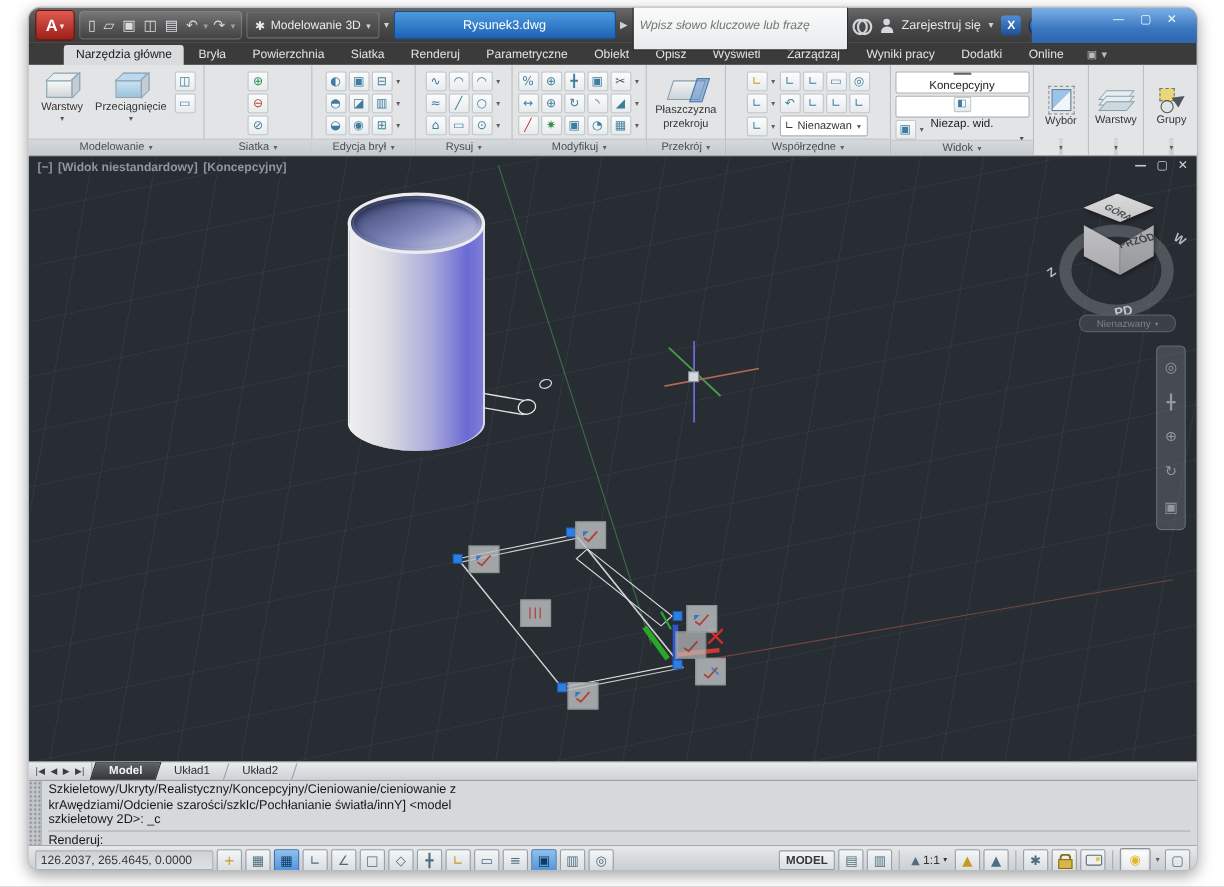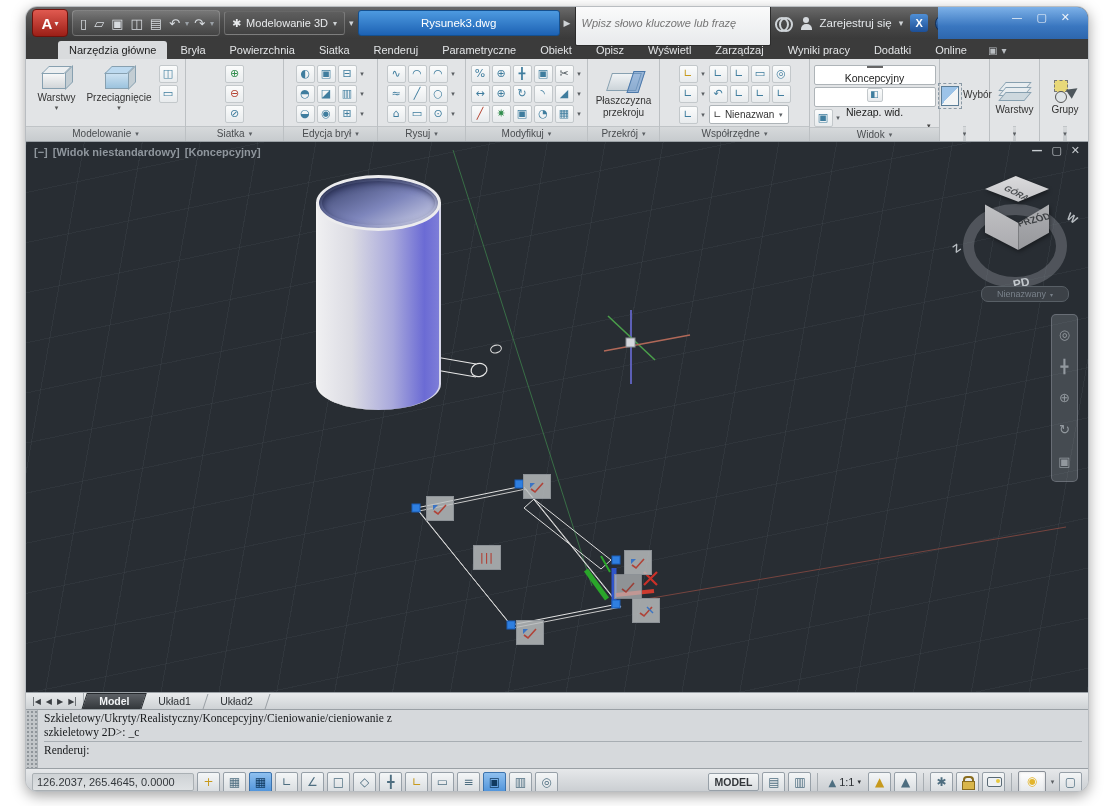--- a/index.html
+++ b/index.html
@@ -159,21 +159,21 @@
   .lt-nav{display:flex;gap:1px;padding:0 4px;border-right:1px solid #aab0b4;height:100%;align-items:center;}
   .lt-nav span{font-size:8px;color:#3a3e42;padding:0 2px;}
   .lt-tab{padding:1px 14px 2px;color:#2e3236;position:relative;transform:skewX(-18deg);border-right:1px solid #9aa0a5;}
   .lt-tab>span{display:inline-block;transform:skewX(18deg);}
   .lt-tab.active{background:linear-gradient(#5d6166,#33373b);color:#f2f4f6;font-weight:bold;border:1px solid #24282c;}
 
   
   .cmd{height:58px;background:#d6d9dc;border-top:1px solid #9aa0a5;display:flex;position:relative;}
   .cmd-grab{width:11px;background:#c2c6c9 radial-gradient(circle,#8f959a 1px,transparent 1.2px);
     background-size:4px 4px;border-right:1px solid #aab0b4;}
-  .cmd-text{flex:1;font-family:Liberation Serif, serif;font-size:11.5px;color:#16181a;
+  .cmd-text{flex:1;font-family:Liberation Sans, sans-serif;font-size:11.5px;color:#16181a;
     padding:2px 6px;line-height:13.5px;}
   .cmd-prompt{border-top:1px solid #a8aeb3;margin-top:2px;padding-top:2px;}
 
   
   .statusbar{height:26px;background:linear-gradient(#e6e8ea,#c6cace);border-top:1px solid #9aa0a5;
     display:flex;align-items:center;padding:0 6px;gap:3px;}
   .coords{font-size:11px;color:#33373b;background:linear-gradient(#ced2d5,#dfe2e4);border:1px solid #aab0b4;
     padding:2px 8px 2px 4px;border-radius:2px;min-width:148px;}
   .stgl{width:21px;height:19px;border:1px solid #97a0a8;border-radius:2px;background:linear-gradient(#f4f6f7,#d9dde0);
     color:#4e6e80;font-size:12px;line-height:18px;text-align:center;font-family:"DejaVu Sans",sans-serif;}
@@ -465,21 +465,21 @@
           </div>
         </div>
       </div>
       <div class="panel-label">
         <span>Widok</span>
         <span class="pl-caret glyph">▾</span>
       </div>
     </div>
 
     <div class="panel collapsed" style="width:50px">
-      <div class="panel-body" style="align-items:center;gap:0">
+      <div class="panel-body" style="flex-direction:column;align-items:center;gap:0">
         <div class="selcube"></div>
         <span style="font-size:10px;color:#333">Wybór</span>
       </div>
       <div class="panel-label">
           <span class="pl-caret glyph">▾</span>
         </div>
     </div>
 
     <div class="panel collapsed" style="width:50px">
       <div class="panel-body" style="flex-direction:column;align-items:center;gap:0">
@@ -639,20 +639,21 @@
     </div>
     <div class="lt-tab active"><span>Model</span></div>
     <div class="lt-tab"><span>Układ1</span></div>
     <div class="lt-tab"><span>Układ2</span></div>
   </div>
 
   <div class="cmd">
     <div class="cmd-grab"></div>
     <div class="cmd-text">
       <div>Szkieletowy/Ukryty/Realistyczny/Koncepcyjny/Cieniowanie/cieniowanie z</div>
+      <div>krAwędziami/Odcienie szarości/szkIc/Pochłanianie światła/innY] &lt;model</div>
       <div>szkieletowy 2D&gt;: _c</div>
       <div class="cmd-prompt">Renderuj:</div>
     </div>
   </div>
 
   <div class="statusbar">
     <span class="coords">126.2037, 265.4645, 0.0000</span>
     <span class="stgl amber">+</span>
     <span class="stgl">▦</span>
     <span class="stgl on">▦</span>

